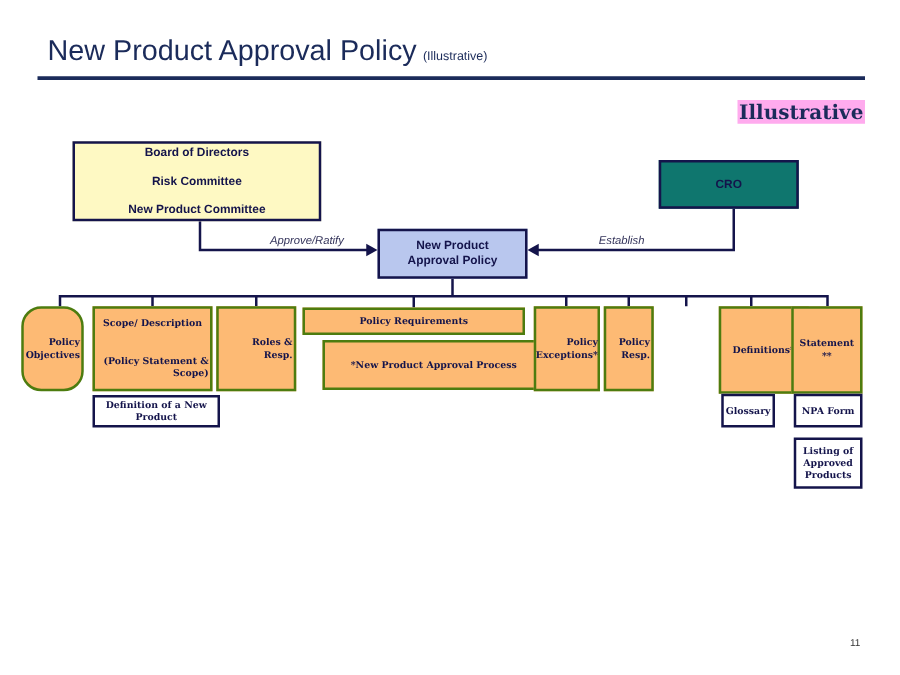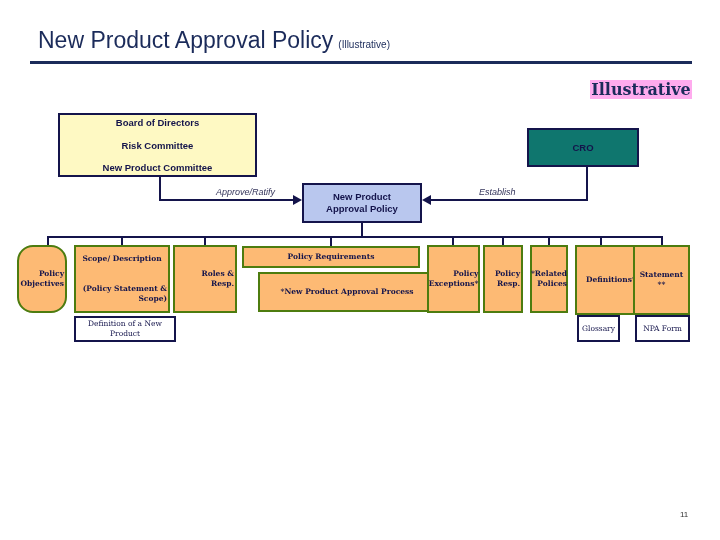--- a/index.html
+++ b/index.html
@@ -34,21 +34,21 @@
   .lbl-approve{left:185px;top:187px;margin-left:31px;}
   .lbl-establish{left:479px;top:187px;}
 
   
   .bb{background:#fdba74;border:2px solid #4d7c0f;box-sizing:border-box;
       display:flex;flex-direction:column;align-items:center;justify-content:center;
       font-family:"DejaVu Serif",serif;font-weight:bold;font-size:7.5px;color:#14144b;
       text-align:right;line-height:1.35;padding:1px;}
   .wb{background:#ffffff;border:2px solid #14144b;box-sizing:border-box;
       display:flex;align-items:center;justify-content:center;
-      font-family:"DejaVu Serif",serif;font-weight:normal;font-size:7.5px;color:#14144b;
+      font-family:"DejaVu Serif",serif;font-weight:bold;font-size:7.5px;color:#14144b;
       text-align:center;line-height:1.3;padding:1px;}
 
   .b-objectives{left:17px;top:245px;width:50px;height:68px;border-radius:16px;}
   .b-scope{left:74px;top:245px;width:96px;height:68px;}
   .b-scope .sub{margin-top:20px;}
   .b-roles{left:173px;top:245px;width:64px;height:68px;}
   .b-requirements{left:242px;top:246px;width:178px;height:22px;}
   .b-process{left:258px;top:272px;width:178px;height:40px;}
   .b-exceptions{left:427px;top:245px;width:53px;height:68px;}
   .b-admin{left:483px;top:245px;width:40px;height:68px;}
@@ -123,27 +123,27 @@
   <div class="abs bb b-scope">
     <div>Scope/ Description</div>
     <div class="sub">(Policy Statement &amp; Scope)</div>
   </div>
 
   <div class="abs bb b-roles">Roles &amp; Resp.</div>
   <div class="abs bb b-requirements">Policy Requirements</div>
   <div class="abs bb b-process">*New Product Approval Process</div>
   <div class="abs bb b-exceptions">Policy Exceptions*</div>
   <div class="abs bb b-admin">Policy Resp.</div>
-  <div class="abs bb b-related">*Related Polices</div>
   <div class="abs bb b-definitions">Definitions*</div>
 
   <div class="abs bb b-appendices">
     <div>Statement</div>
     <div>**</div>
   </div>
 
   <div class="abs wb w-definition">Definition of a New Product</div>
   <div class="abs wb w-glossary">Glossary</div>
   <div class="abs wb w-npa">NPA Form</div>
+  <div class="abs wb w-listing">Listing of Approved Products</div>
 
   <div class="abs pagenum">11</div>
 
 </div>
 
 </body></html>

